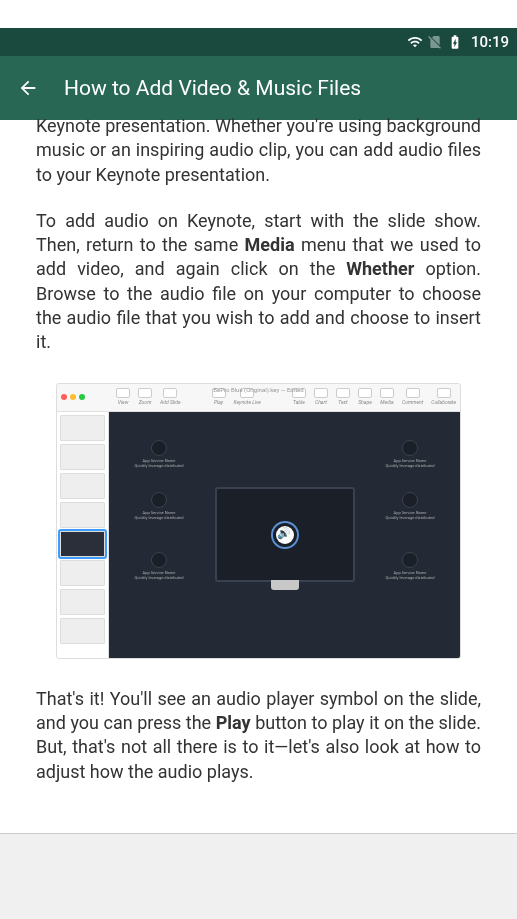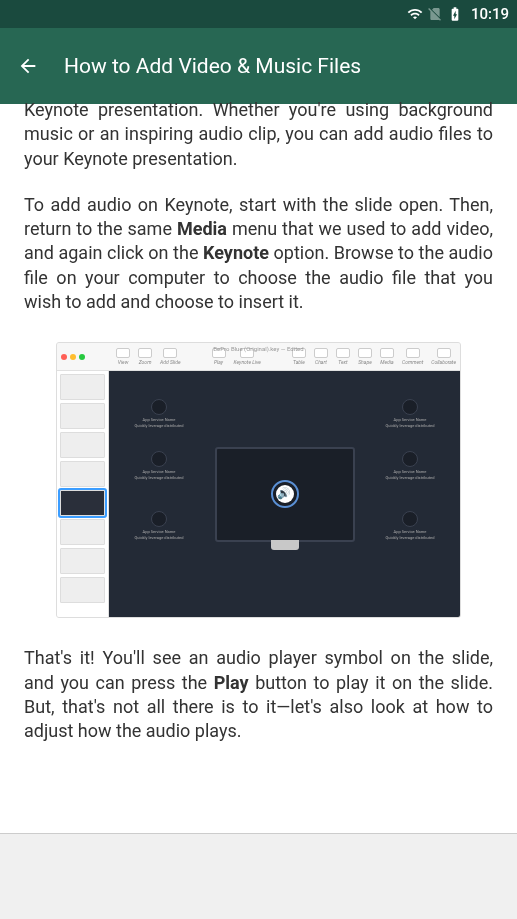--- a/index.html
+++ b/index.html
@@ -1,25 +1,25 @@
 <!DOCTYPE html>
 <html><head>
   <meta charset="utf-8">
   <style>
     * { margin: 0; padding: 0; box-sizing: border-box; }
     body { font-family: Roboto, Arial, sans-serif; width: 517px; height: 919px; background: #fff; overflow: hidden; position: relative; }
-    .status-bar { background: #1a4a3e; height: 28px; display: flex; align-items: center; justify-content: flex-end; padding: 0 8px; gap: 4px; color: #fff; }
+    .status-bar { background: #1a4a3e; height: 28px; display: flex; align-items: center; justify-content: flex-end; padding: 0 8px; gap: 4px; color: #fff; margin-top: 28px; }
     .status-bar .time { font-size: 15px; font-weight: 500; margin-left: 4px; }
     .status-bar svg { width: 16px; height: 16px; fill: #fff; }
     .status-bar svg.dim { fill: #7a9890; }
-    .app-bar { background: #276753; height: 76px; display: flex; align-items: center; padding: 16px 16px; gap: 24px; }
+    .app-bar { background: #276753; height: 64px; display: flex; align-items: center; padding: 16px 16px; gap: 24px; }
     .app-bar .back-btn { width: 24px; height: 24px; display: flex; align-items: center; justify-content: center; }
     .app-bar .back-btn svg { width: 22px; height: 22px; fill: #fff; }
     .app-bar .title { color: #fff; font-size: 21px; font-weight: 400; }
-    .content { padding: 0 24px; color: #333; font-size: 18px; line-height: 1.35; }
+    .content { padding: 0 36px; color: #333; font-size: 18px; line-height: 1.35; }
     .p1 { text-align: justify; margin-top: -6px; }
     .p2 { text-align: justify; margin-top: 22px; }
     .p2 .bold { font-weight: 700; }
     .figure { margin-top: 28px; }
     .keynote-shot { margin: 0 auto; width: 405px; height: 276px; background: #f0f0f0; border: 1px solid #ddd; border-radius: 3px; overflow: hidden; position: relative; }
     .kn-top { height: 28px; background: #f7f7f7; border-bottom: 1px solid #e0e0e0; display: flex; align-items: center; padding: 0 4px; gap: 2px; justify-content: space-between; }
     .kn-traffic { display: flex; gap: 3px; }
     .kn-dot { width: 6px; height: 6px; border-radius: 50%; }
     .kn-red { background: #ff5f56; } .kn-yellow { background: #ffbd2e; } .kn-green { background: #27c93f; }
     .kn-toolbar { display: flex; gap: 8px; font-size: 5px; color: #888; align-items: center; }
@@ -67,21 +67,21 @@
         <path d="M20 11H7.83l5.59-5.59L12 4l-8 8 8 8 1.41-1.41L7.83 13H20v-2z"></path>
       </svg>
   </div>
   <div class="title">How to Add Video &amp; Music Files</div>
 </div>
 
 <div class="content">
   <p class="p1">Keynote presentation. Whether you're using background music or an inspiring audio clip, you can add audio files to your Keynote presentation.</p>
 
   <p class="p2">
-    <span>To add audio on Keynote, start with the slide open. Then, return to the same </span><span class="bold">Media</span><span> menu that we used to add video, and again click on the </span><span class="bold">Keynote</span><span> option. Browse to the audio file on your computer to choose the audio file that you wish to add and choose to insert it.</span>
+    <span>To add audio on Keynote, start with the slide show. Then, return to the same </span><span class="bold">Media</span><span> menu that we used to add video, and again click on the </span><span class="bold">Whether</span><span> option. Browse to the audio file on your computer to choose the audio file that you wish to add and choose to insert it.</span>
   </p>
 
   <div class="figure">
     <div class="keynote-shot">
       <div class="kn-title">BePro Blue (Original).key — Edited</div>
       <div class="kn-top">
         <div class="kn-traffic">
           <div class="kn-dot kn-red"></div>
           <div class="kn-dot kn-yellow"></div>
           <div class="kn-dot kn-green"></div>

